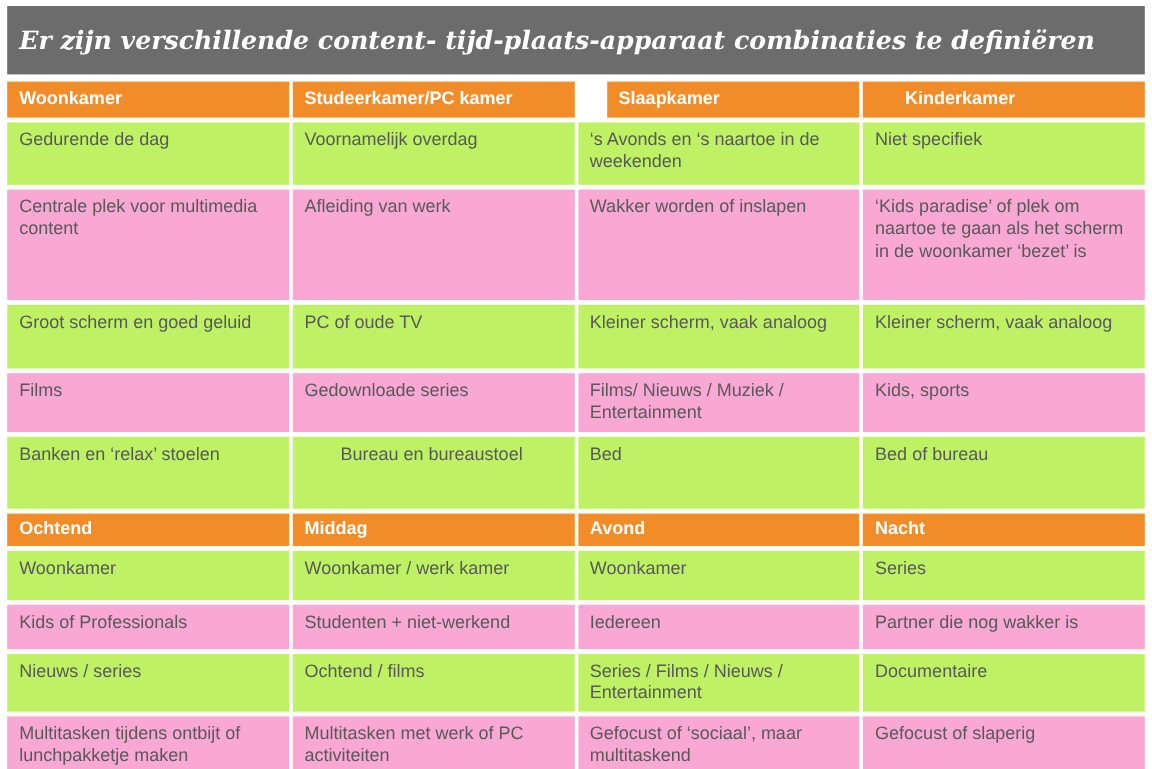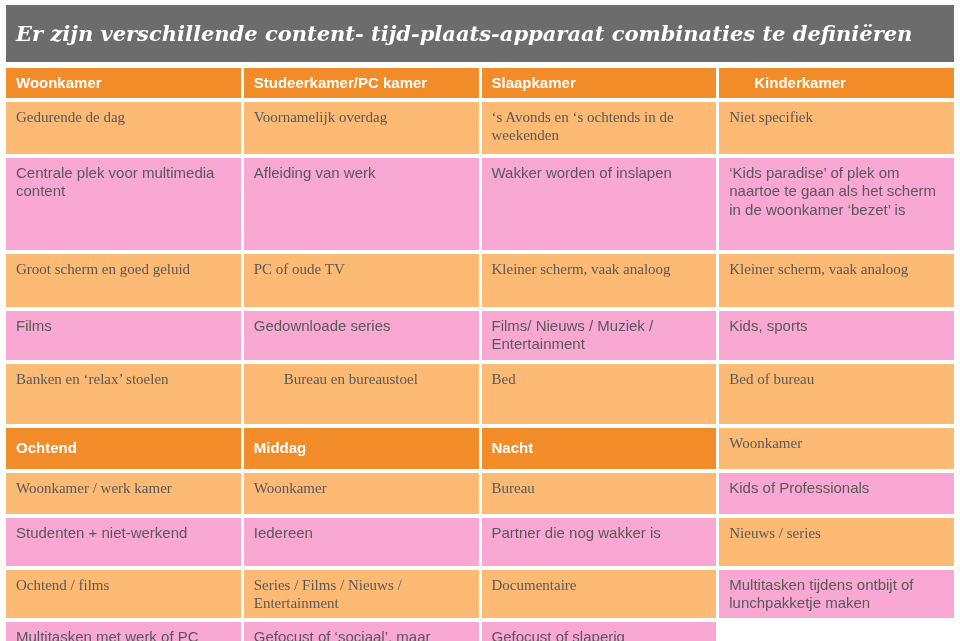--- a/index.html
+++ b/index.html
@@ -44,62 +44,63 @@
   }
   .cell.header {
     background:#F28C28;
     color:#ffffff;
     font-weight:bold;
     display:flex;
     align-items:center;
     padding-top:0;
     padding-bottom:0;
   }
-  .cell.dark  { background:#fdba74;font-family:Liberation Serif, serif; }
+  .cell.dark  { background:#bef264; }
   .cell.light { background:#f9a8d4; }
 </style>
 </head>
 <body>
 
 <div class="title-band">
   <h1>Er zijn verschillende content- tijd-plaats-apparaat combinaties te definiëren</h1>
 </div>
 
 <div class="grid">
     <div class="cell header" style="min-height: 30px;">Woonkamer</div>
     <div class="cell header" style="min-height: 30px;">Studeerkamer/PC kamer</div>
-    <div class="cell header" style="min-height: 30px;">Slaapkamer</div>
+    <div class="cell header" style="min-height: 30px; margin-left: 24px;">Slaapkamer</div>
     <div class="cell header" style="min-height: 30px; padding-left: 35px;">Kinderkamer</div>
     <div class="cell dark" style="min-height: 52px;">Gedurende de dag</div>
     <div class="cell dark" style="min-height: 52px;">Voornamelijk overdag</div>
-    <div class="cell dark" style="min-height: 52px;">‘s Avonds en ‘s ochtends in de weekenden</div>
+    <div class="cell dark" style="min-height: 52px;">‘s Avonds en ‘s naartoe in de weekenden</div>
     <div class="cell dark" style="min-height: 52px;">Niet specifiek</div>
     <div class="cell light" style="min-height: 92px;">Centrale plek voor multimedia content</div>
     <div class="cell light" style="min-height: 92px;">Afleiding van werk</div>
     <div class="cell light" style="min-height: 92px;">Wakker worden of inslapen</div>
     <div class="cell light" style="min-height: 92px;">‘Kids paradise’ of plek om naartoe te gaan als het scherm in de woonkamer ‘bezet’ is</div>
     <div class="cell dark" style="min-height: 53px;">Groot scherm en goed geluid</div>
     <div class="cell dark" style="min-height: 53px;">PC of oude TV</div>
     <div class="cell dark" style="min-height: 53px;">Kleiner scherm, vaak analoog</div>
     <div class="cell dark" style="min-height: 53px;">Kleiner scherm, vaak analoog</div>
     <div class="cell light" style="min-height: 47px;">Films</div>
     <div class="cell light" style="min-height: 47px;">Gedownloade series</div>
     <div class="cell light" style="min-height: 47px;">Films/ Nieuws / Muziek / Entertainment</div>
     <div class="cell light" style="min-height: 47px;">Kids, sports</div>
     <div class="cell dark" style="min-height: 60px;">Banken en ‘relax’ stoelen</div>
     <div class="cell dark" style="min-height: 60px; padding-left: 40px;">Bureau en bureaustoel</div>
     <div class="cell dark" style="min-height: 60px;">Bed</div>
     <div class="cell dark" style="min-height: 60px;">Bed of bureau</div>
     <div class="cell header" style="min-height: 27px;">Ochtend</div>
     <div class="cell header" style="min-height: 27px;">Middag</div>
+    <div class="cell header" style="min-height: 27px;">Avond</div>
     <div class="cell header" style="min-height: 27px;">Nacht</div>
     <div class="cell dark" style="min-height: 41px;">Woonkamer</div>
     <div class="cell dark" style="min-height: 41px;">Woonkamer / werk kamer</div>
     <div class="cell dark" style="min-height: 41px;">Woonkamer</div>
-    <div class="cell dark" style="min-height: 41px;">Bureau</div>
+    <div class="cell dark" style="min-height: 41px;">Series</div>
     <div class="cell light" style="min-height: 37px;">Kids of Professionals</div>
     <div class="cell light" style="min-height: 37px;">Studenten + niet-werkend</div>
     <div class="cell light" style="min-height: 37px;">Iedereen</div>
     <div class="cell light" style="min-height: 37px;">Partner die nog wakker is</div>
     <div class="cell dark" style="min-height: 48px;">Nieuws / series</div>
     <div class="cell dark" style="min-height: 48px;">Ochtend / films</div>
     <div class="cell dark" style="min-height: 48px;">Series / Films / Nieuws / Entertainment</div>
     <div class="cell dark" style="min-height: 48px;">Documentaire</div>
     <div class="cell light" style="min-height: 42px;">Multitasken tijdens ontbijt of lunchpakketje maken</div>
     <div class="cell light" style="min-height: 42px;">Multitasken met werk of PC activiteiten</div>

